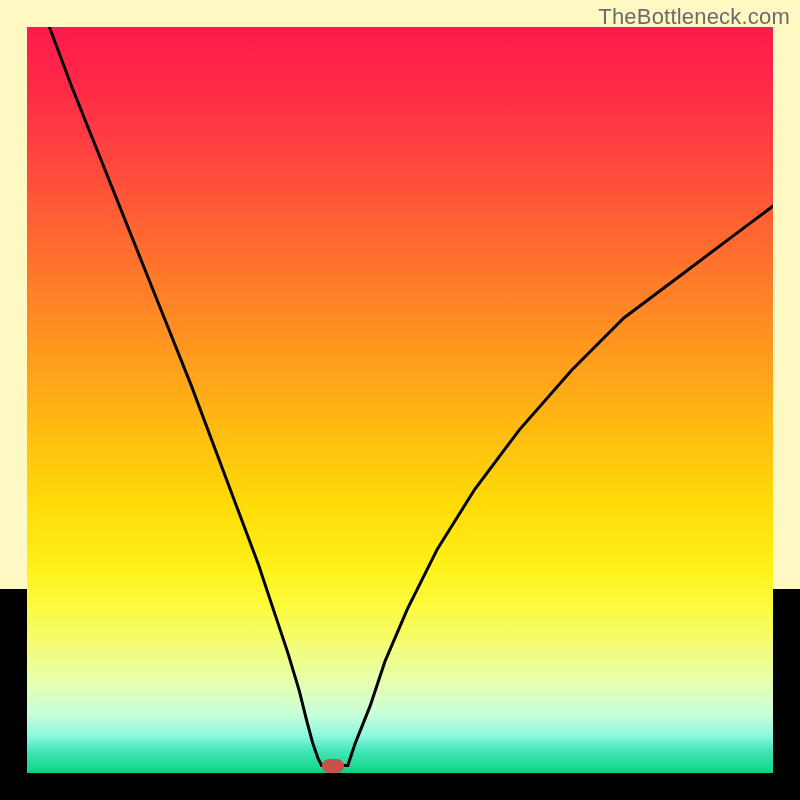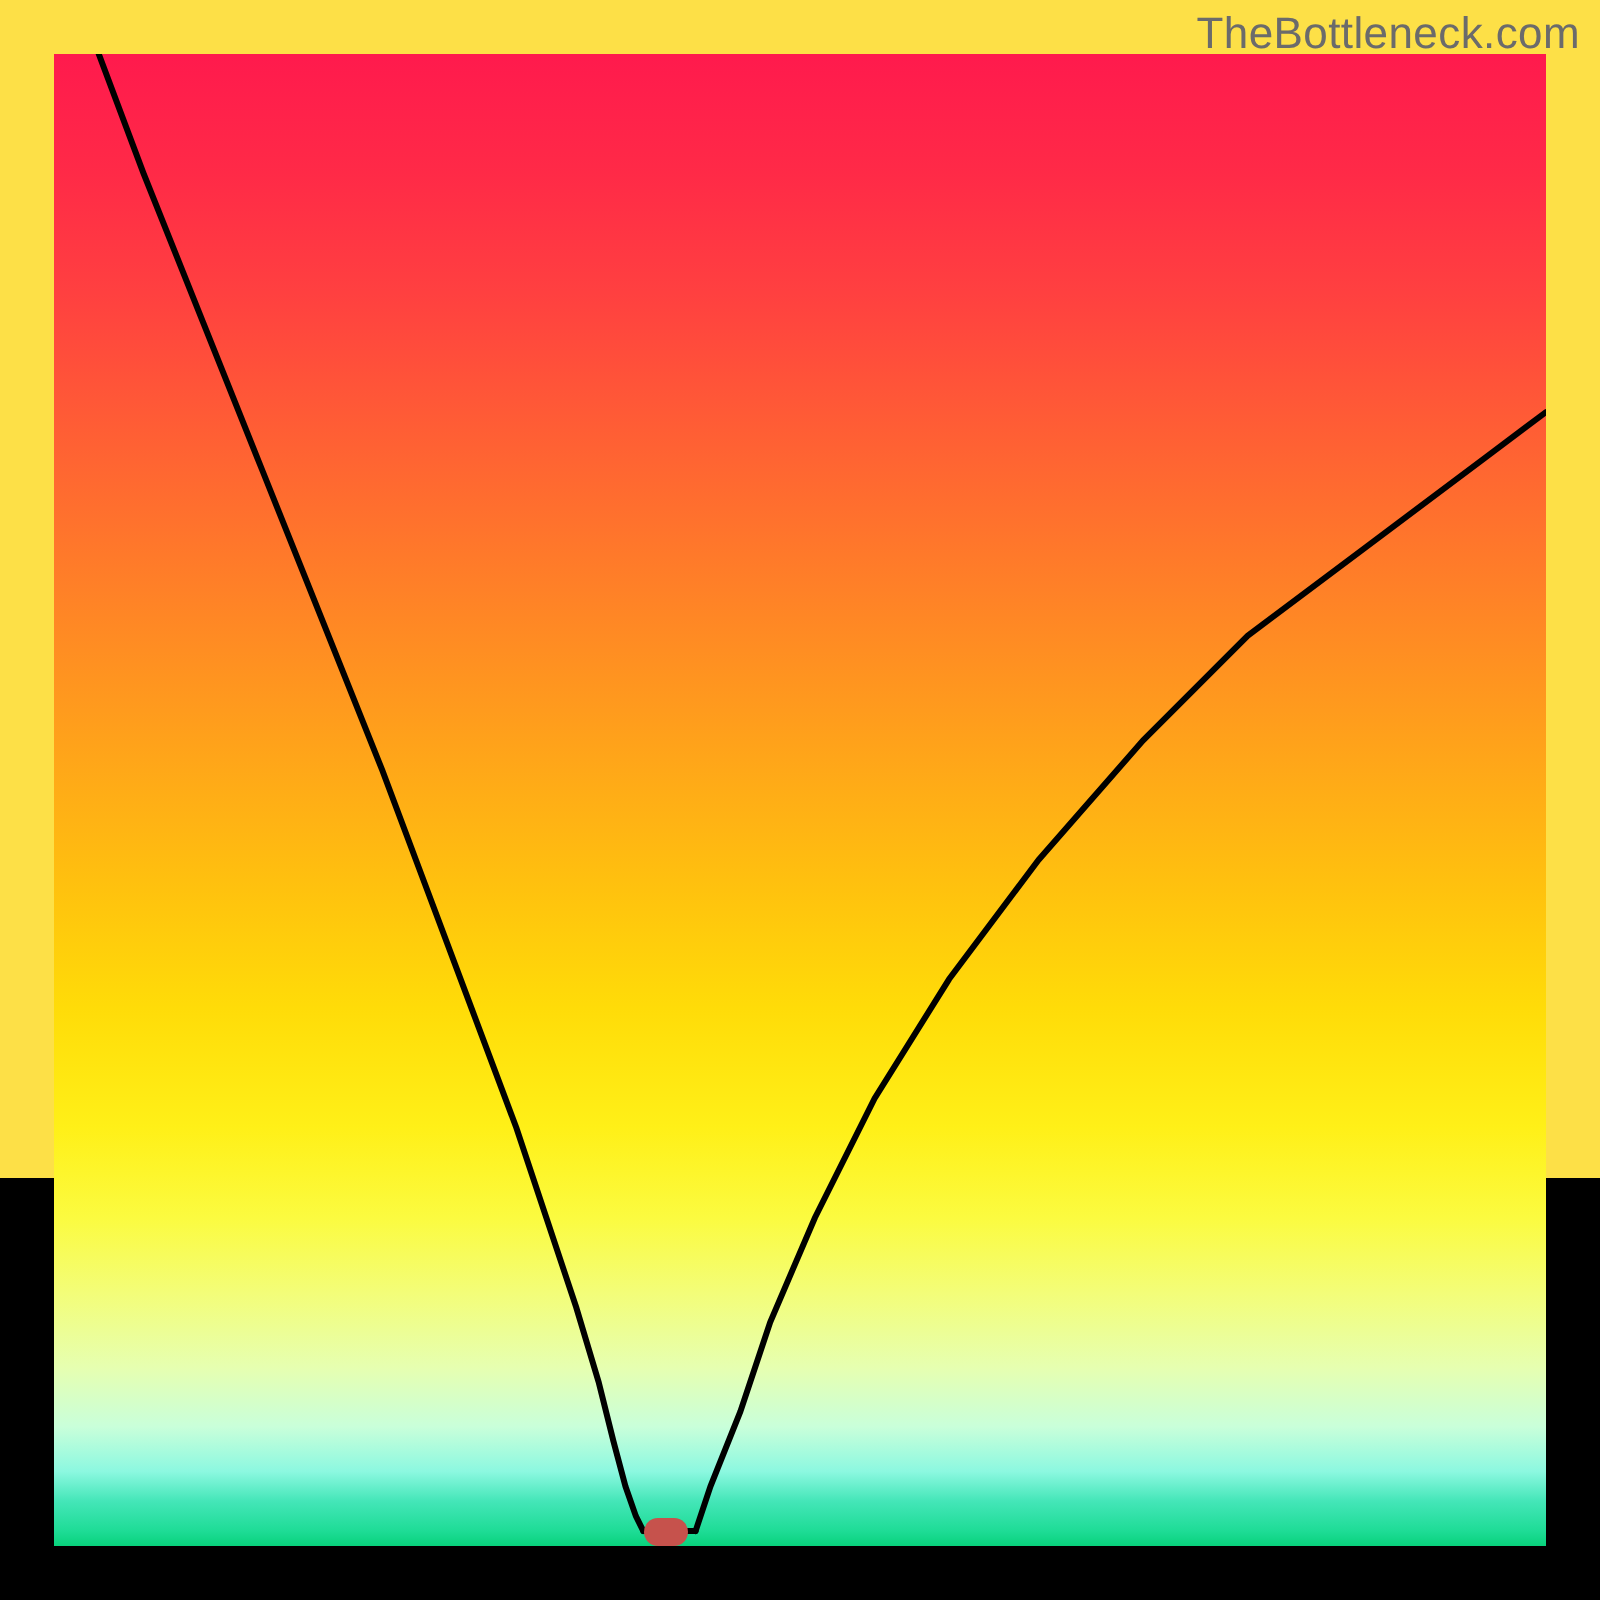--- a/index.html
+++ b/index.html
@@ -8,21 +8,21 @@
     width: 800px;
     height: 800px;
     overflow: hidden;
     background: #000;
     font-family: Arial, Helvetica, sans-serif;
   }
   .frame {
     position: relative;
     width: 800px;
     height: 589px;
-    background: #fde047;
+    background: #fef9c3;
   }
   .plot-area {
     position: absolute;
     left: 27px;
     top: 27px;
     width: 746px;
     height: 746px;
     
     background: linear-gradient(
       to bottom,

